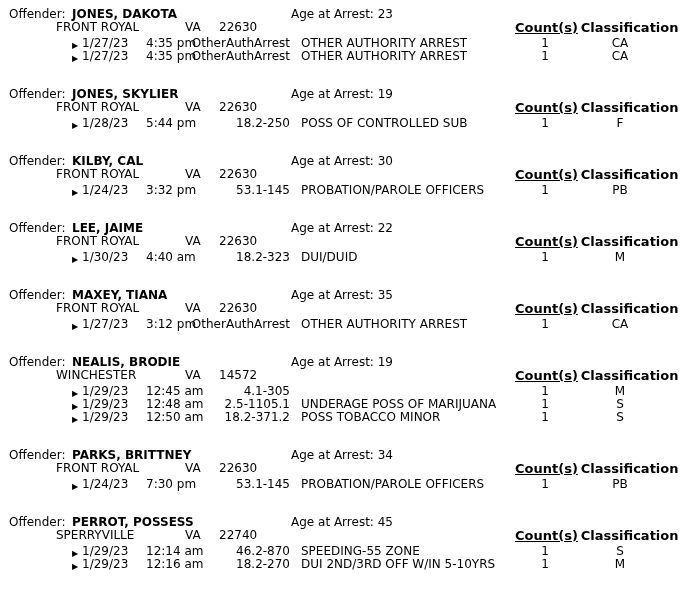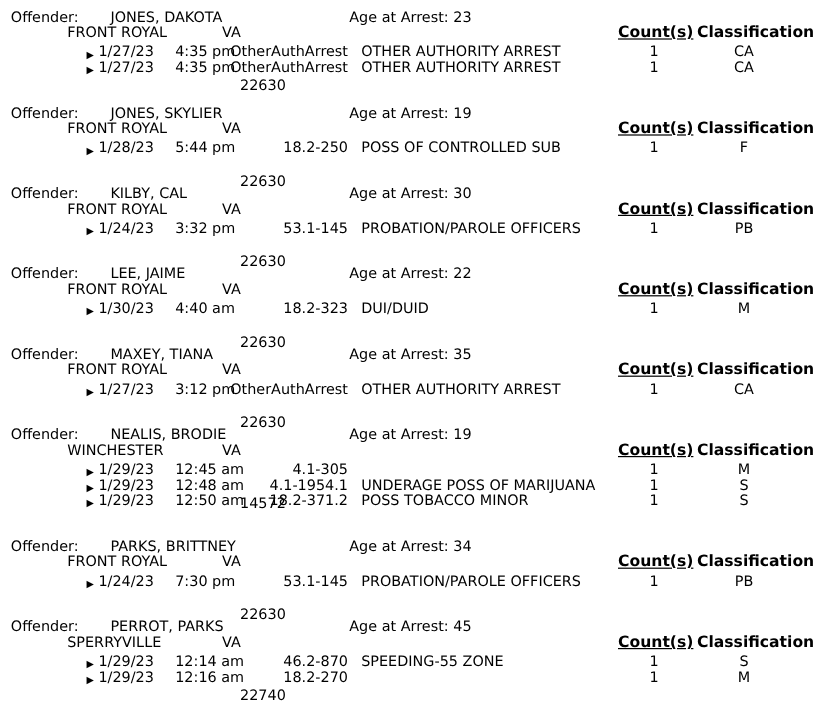--- a/index.html
+++ b/index.html
@@ -9,25 +9,25 @@
     font-family: "DejaVu Sans", "Liberation Sans", sans-serif;
     font-size: 12px;
     -webkit-font-smoothing: antialiased;
   }
   #report { padding-top: 8px; }
   .offender-block { margin-bottom: 25px; }
   .line { position: relative; height: 13px; line-height: 13px; }
   .at { position: absolute; top: 0; white-space: nowrap; }
 
   .pos-offender-label { left: 9px; }
-  .pos-name { left: 72px; font-weight: normal; margin-left: 20px; }
+  .pos-name { left: 72px; font-weight: bold; }
   .pos-age { left: 275px; margin-left: 16px; }
   .pos-city { left: 56px; }
   .pos-state { left: 185px; }
-  .pos-zip { left: 200px; margin-top: 44px; }
+  .pos-zip { left: 219px; }
 
   .pos-header { left: 515px; font-weight: bold; font-size: 13px; }
   .counts-h { text-decoration: underline; }
   .class-h { margin-left: 3px; }
 
   .rows { margin-top: 3px; }
   .charge-row { position: relative; height: 13px; line-height: 13px; }
   .pos-marker { left: 72px; font-size: 8px; top: 2px; }
   .pos-date { left: 82px; }
   .pos-time { left: 146px; }
@@ -194,21 +194,21 @@
     <span class="at pos-time">12:45 am</span>
     <span class="at pos-code">4.1-305</span>
     <span class="at pos-counts">1</span>
     <span class="at pos-class">M</span>
   </div>
 
   <div class="charge-row">
     <span class="at pos-marker">▶</span>
     <span class="at pos-date">1/29/23</span>
     <span class="at pos-time">12:48 am</span>
-    <span class="at pos-code">4.1-1954.1</span>
+    <span class="at pos-code">2.5-1105.1</span>
     <span class="at pos-desc">UNDERAGE POSS OF MARIJUANA</span>
     <span class="at pos-counts">1</span>
     <span class="at pos-class">S</span>
   </div>
 
   <div class="charge-row">
     <span class="at pos-marker">▶</span>
     <span class="at pos-date">1/29/23</span>
     <span class="at pos-time">12:50 am</span>
     <span class="at pos-code">18.2-371.2</span>
@@ -240,21 +240,21 @@
     <span class="at pos-desc">PROBATION/PAROLE OFFICERS</span>
     <span class="at pos-counts">1</span>
     <span class="at pos-class">PB</span>
   </div>
 </div>
   </div>
 
   <div class="offender-block">
     <div class="line">
       <span class="at pos-offender-label">Offender:</span>
-      <span class="at pos-name">PERROT, PARKS</span>
+      <span class="at pos-name">PERROT, POSSESS</span>
       <span class="at pos-age"><span>Age at Arrest:</span>&nbsp;<span>45</span></span>
     </div>
     <div class="line">
       <span class="at pos-city">SPERRYVILLE</span>
       <span class="at pos-state">VA</span>
       <span class="at pos-zip">22740</span>
       <span class="at pos-header"><span class="counts-h">Count(s)</span><span class="class-h">Classification</span></span>
     </div>
     <div class="rows">
   <div class="charge-row">
@@ -265,18 +265,19 @@
     <span class="at pos-desc">SPEEDING-55 ZONE</span>
     <span class="at pos-counts">1</span>
     <span class="at pos-class">S</span>
   </div>
 
   <div class="charge-row">
     <span class="at pos-marker">▶</span>
     <span class="at pos-date">1/29/23</span>
     <span class="at pos-time">12:16 am</span>
     <span class="at pos-code">18.2-270</span>
+    <span class="at pos-desc">DUI 2ND/3RD OFF W/IN 5-10YRS</span>
     <span class="at pos-counts">1</span>
     <span class="at pos-class">M</span>
   </div>
 </div>
   </div>
 </div>
 
 </body></html>

